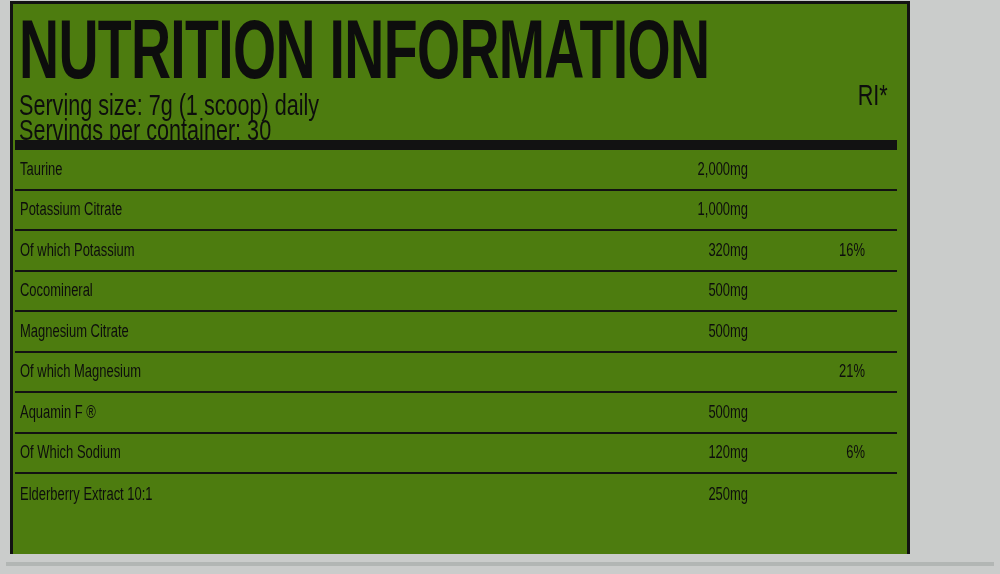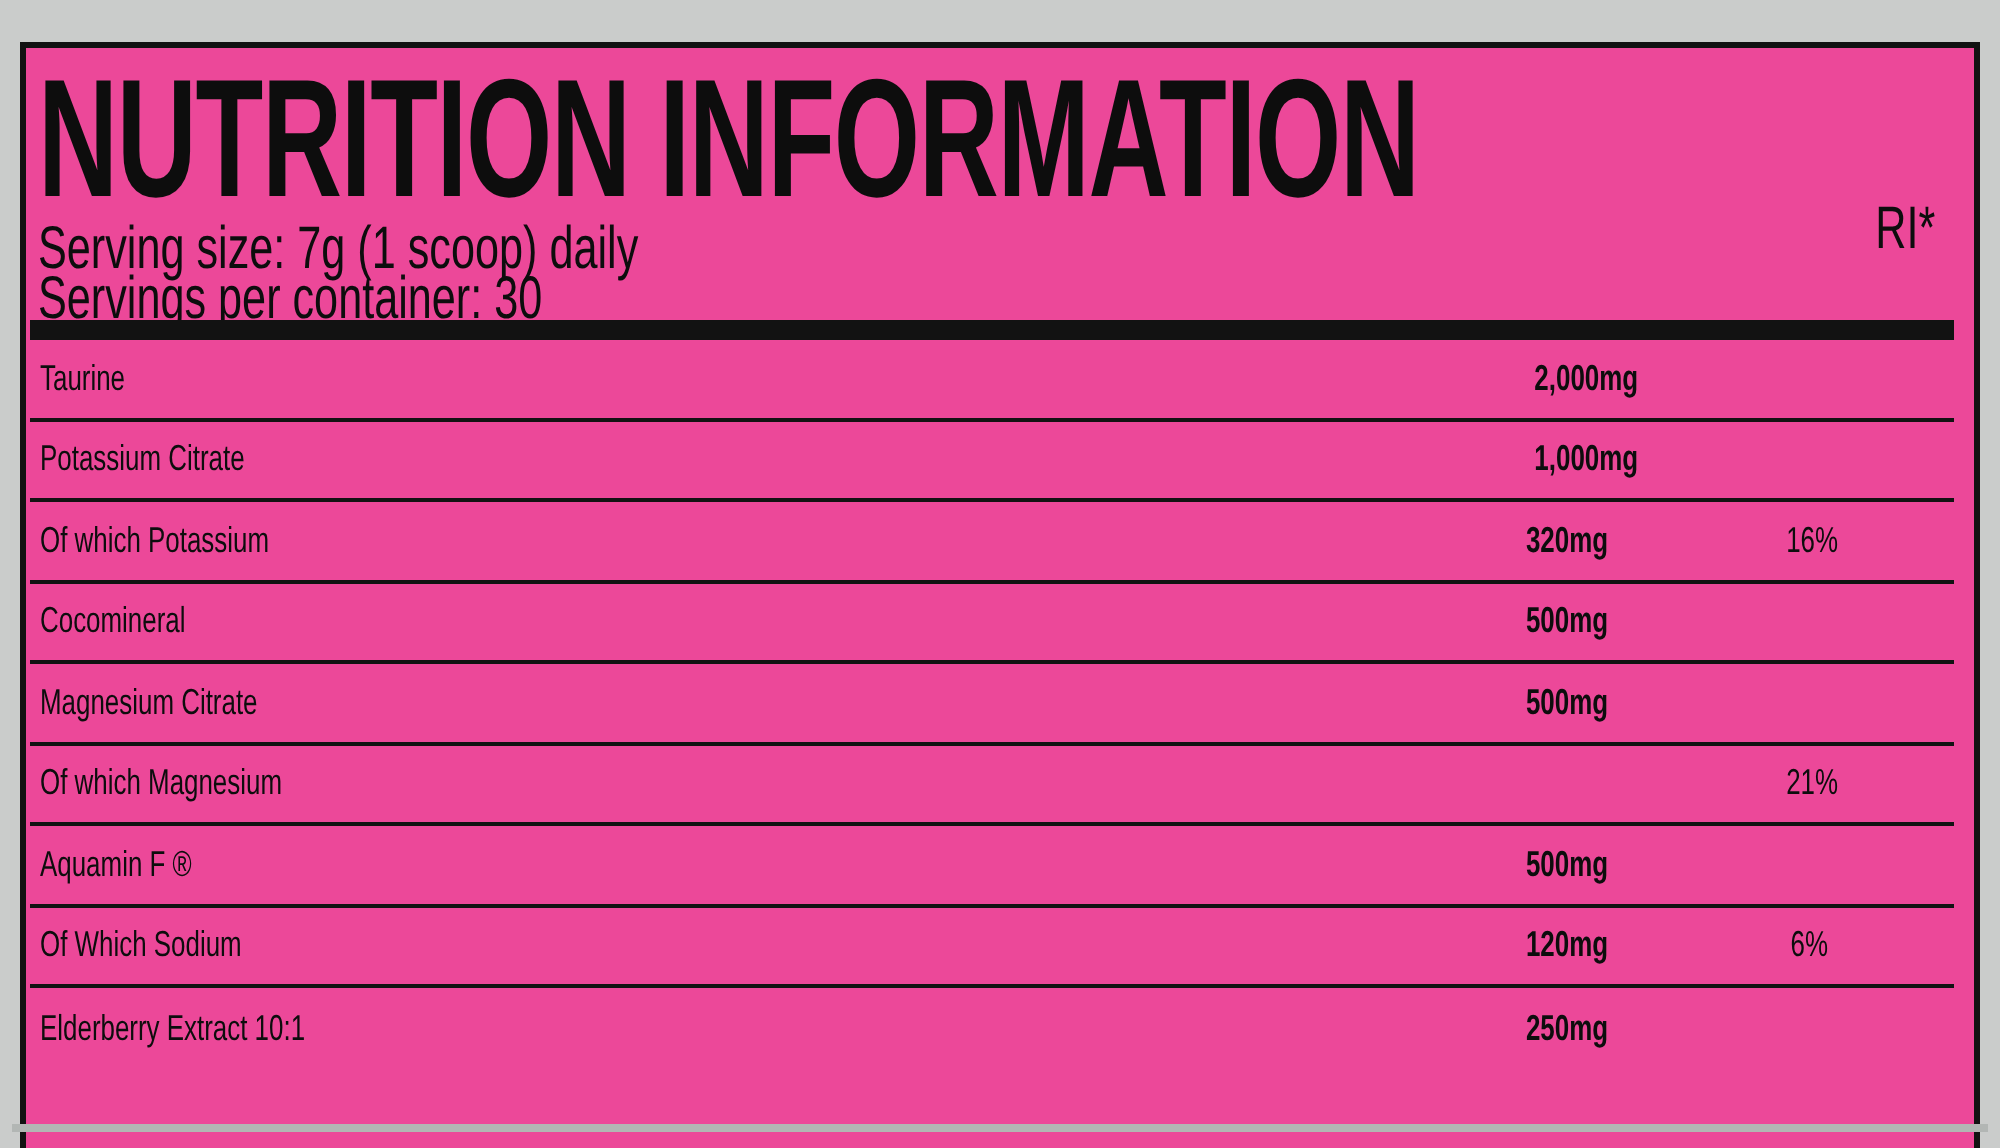--- a/index.html
+++ b/index.html
@@ -8,25 +8,25 @@
     width: 1000px;
     height: 574px;
     overflow: hidden;
     background: #cacccb;
     font-family: "Liberation Sans", sans-serif;
     color: #0d0d0d;
   }
   .label-box {
     position: absolute;
     left: 10px;
-    top: 21px;
-    width: 980px;
+    top: 1px;
+    width: 900px;
     height: 553px;
     box-sizing: border-box;
-    background: #ec4899;
+    background: #4d7c0f;
     border: 3px solid #121212;
     border-bottom: none;
   }
   .cut-shadow {
     position: absolute;
     left: 6px;
     top: 562px;
     width: 988px;
     height: 4px;
     background: #b2b6b4;
@@ -84,27 +84,28 @@
     font-size: 18px;
   }
   .row:last-child { border-bottom: none; }
   .cell.name {
     flex: 1;
     padding-left: 5px;
     overflow: hidden;
   }
   .cell.amount {
     width: 110px;
-    font-weight: bold;
+    text-align: right;
   }
   .cell.ri {
     width: 120px;
     padding-right: 32px;
     box-sizing: border-box;
-    text-align: center;
+    text-align: right;
+    margin-left: 29px;
   }
 </style>
 </head>
 <body>
 
 <div class="label-box">
 
   <h1 class="title"><span class="cn">NUTRITION INFORMATION</span></h1>
 
   <div class="serving-block">

